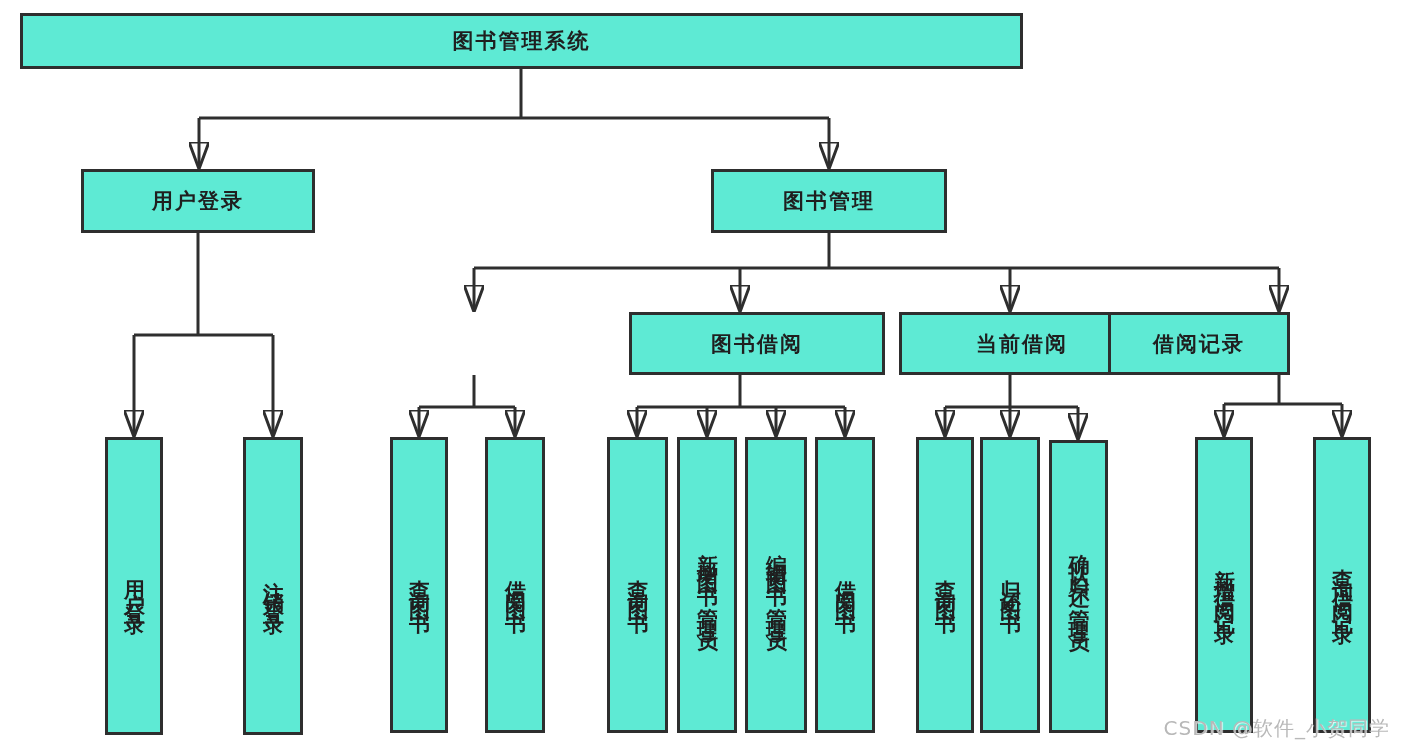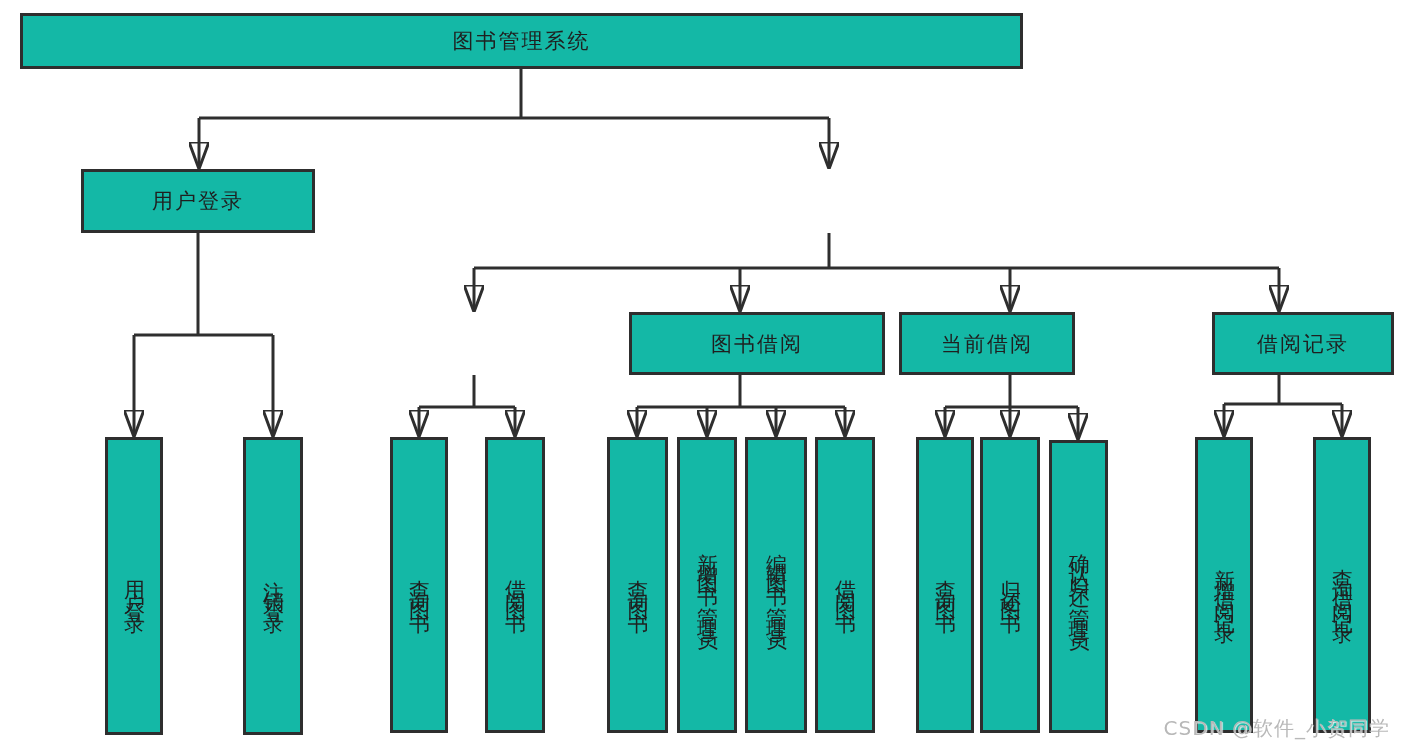--- a/index.html
+++ b/index.html
@@ -14,30 +14,31 @@
   }
   .wires { position: absolute; left: 0; top: 0; }
   .wires path, .wires line {
     stroke: #2e2e2e;
     stroke-width: 3;
     fill: none;
   }
   .node {
     position: absolute;
     box-sizing: border-box;
-    background: #14b8a6;
+    background: #5eead4;
     border: 3px solid #2e2e2e;
     display: flex;
     align-items: center;
     justify-content: center;
     font-size: 21px;
     letter-spacing: 2px;
     color: #1f1f1f;
     text-align: center;
     white-space: nowrap;
+    font-weight: bold;
   }
   .node.v {
     writing-mode: vertical-rl;
     text-orientation: mixed;
     letter-spacing: 11px;
     white-space: normal;
     line-height: 1;
   }
   .watermark {
     position: absolute;
@@ -87,24 +88,25 @@
     <line x1="945" y1="407" x2="945" y2="436" marker-end="url(#arw)"></line>
     <line x1="1010" y1="407" x2="1010" y2="436" marker-end="url(#arw)"></line>
     <line x1="1078" y1="407" x2="1078" y2="439" marker-end="url(#arw)"></line>
     <line x1="1224" y1="404" x2="1224" y2="436" marker-end="url(#arw)"></line>
     <line x1="1342" y1="404" x2="1342" y2="436" marker-end="url(#arw)"></line>
   </svg>
 
   <div class="node" style="left:20px; top:13px; width:1003px; height:56px;">图书管理系统</div>
 
   <div class="node" style="left:81px; top:169px; width:234px; height:64px;">用户登录</div>
+  <div class="node" style="left:711px; top:169px; width:236px; height:64px;">图书管理</div>
 
   <div class="node" style="left:629px; top:312px; width:256px; height:63px;">图书借阅</div>
-  <div class="node" style="left:899px; top:312px; width:176px; height:63px;">当前借阅</div>
-  <div class="node" style="left:1212px; top:312px; width:182px; height:63px;">借阅记录</div>
+  <div class="node" style="left:899px; top:312px; width:246px; height:63px;">当前借阅</div>
+  <div class="node" style="left:1108px; top:312px; width:182px; height:63px;">借阅记录</div>
 
   <div class="node v" style="left:105px; top:437px; width:58px; height:298px;">用户登录</div>
   <div class="node v" style="left:243px; top:437px; width:60px; height:298px;">注销登录</div>
 
   <div class="node v" style="left:390px; top:437px; width:58px; height:296px;">查询图书</div>
   <div class="node v" style="left:485px; top:437px; width:60px; height:296px;">借阅图书</div>
 
   <div class="node v" style="left:607px; top:437px; width:61px; height:296px;">查询图书</div>
   <div class="node v" style="left:677px; top:437px; width:60px; height:296px;">新增图书（管理员）</div>
   <div class="node v" style="left:745px; top:437px; width:62px; height:296px;">编辑图书（管理员）</div>

